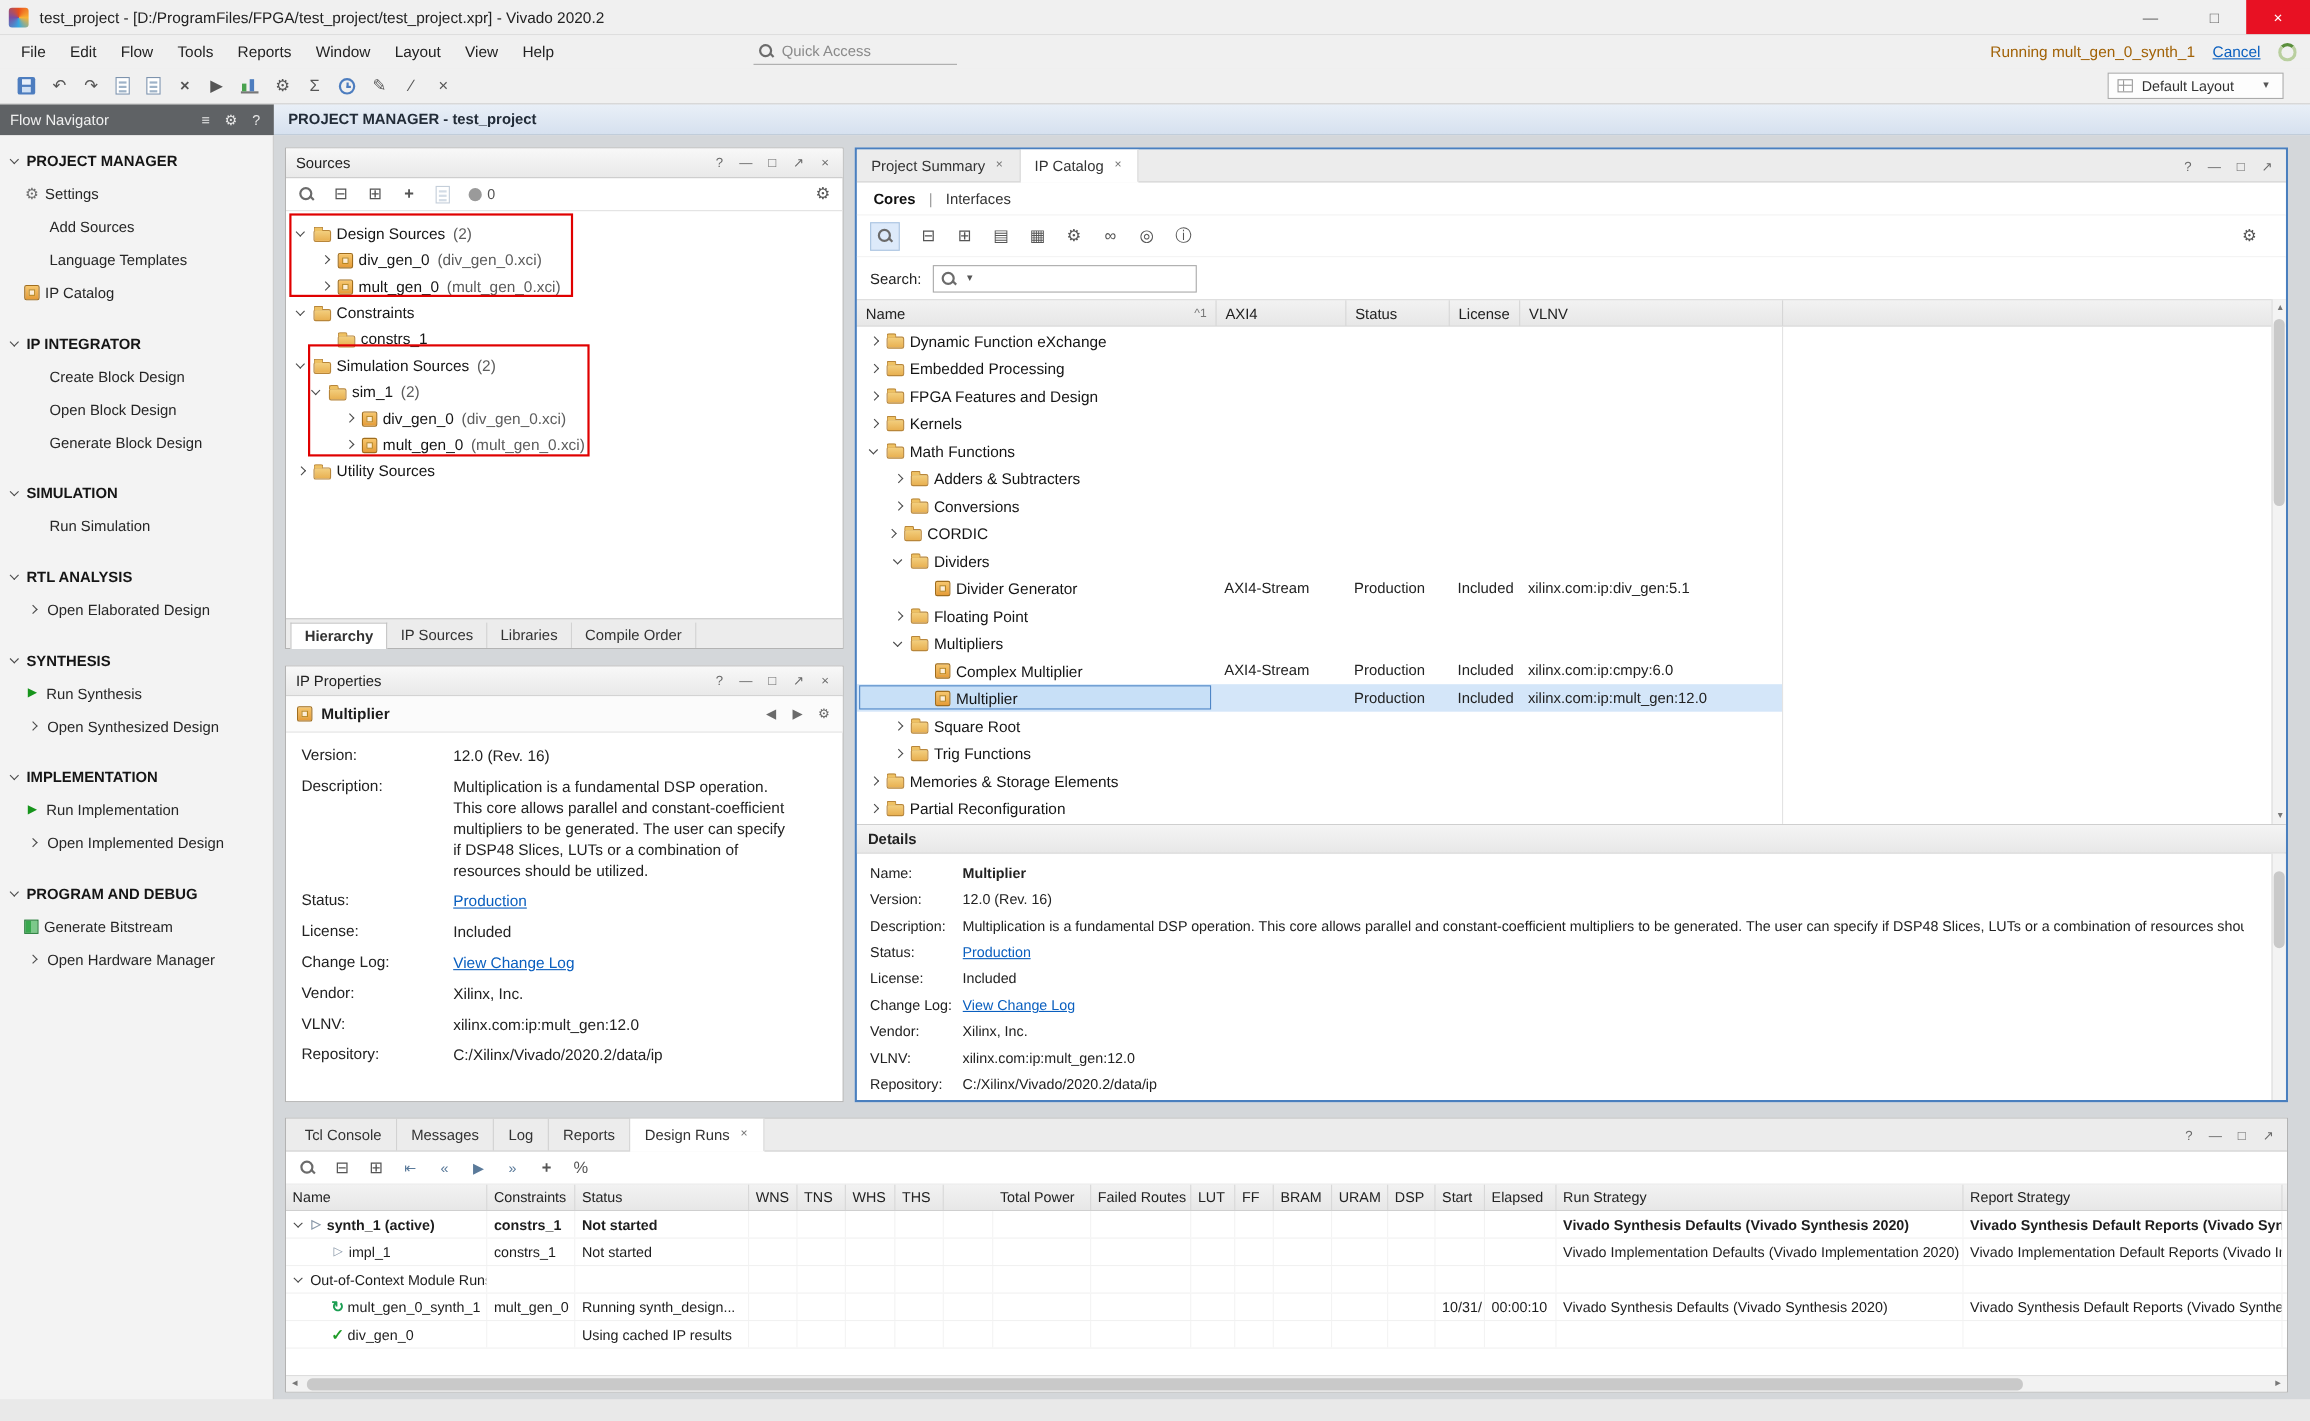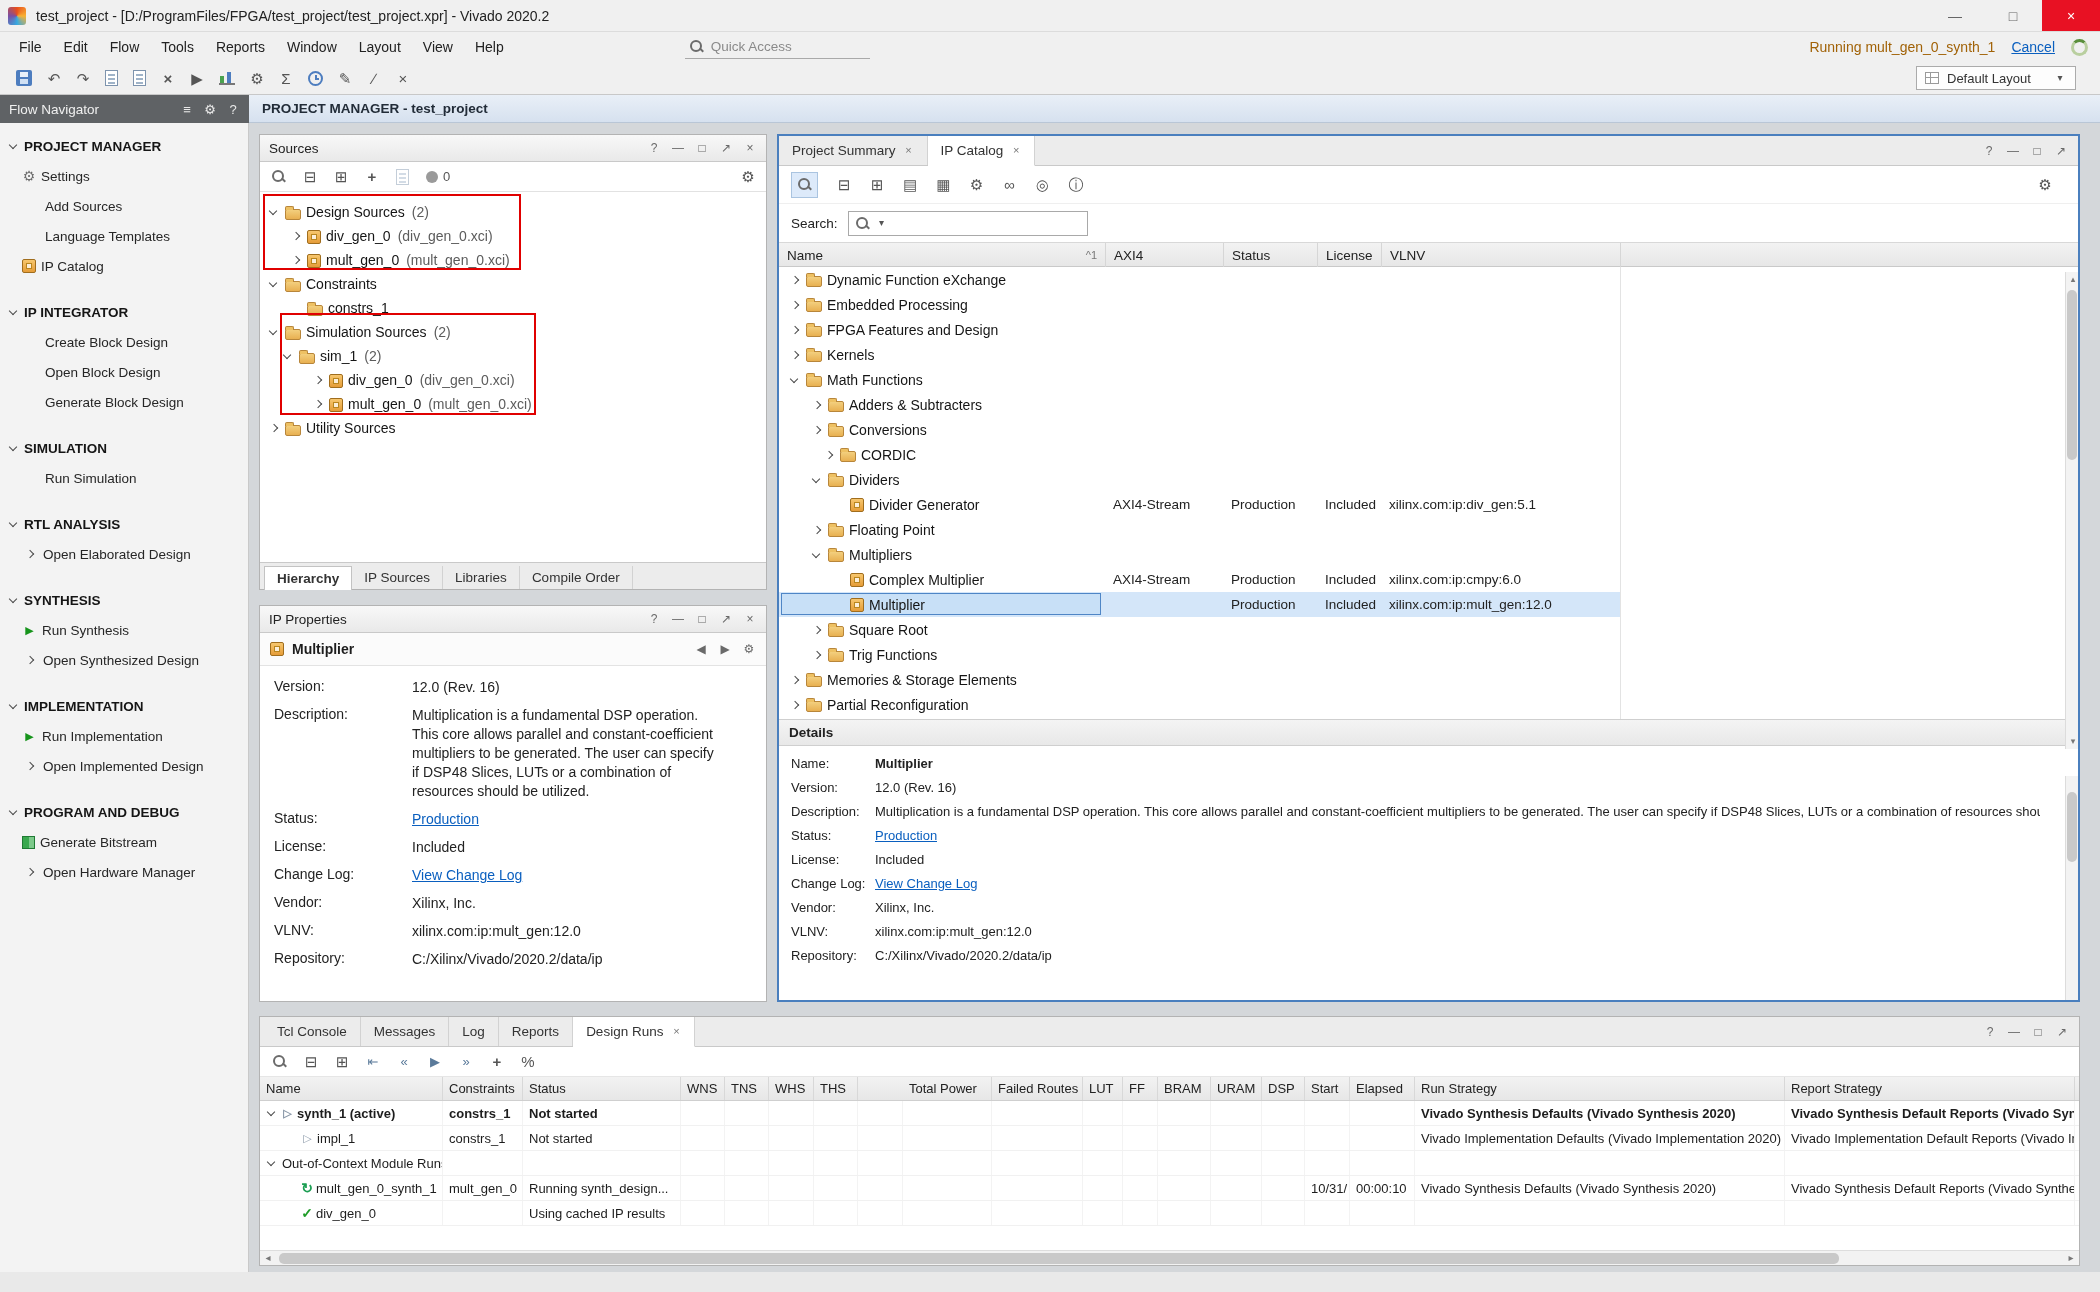--- a/index.html
+++ b/index.html
@@ -559,20 +559,25 @@
           <span class="gi tab-close" data-ic="×"></span>
         </div>
       </div>
     <span class="ph-icons">
       <span class="gi" data-ic="?"></span>
       <span class="gi" data-ic="—"></span>
       <span class="gi" data-ic="□"></span>
       <span class="gi" data-ic="↗"></span>
     </span>
   </div>
+  <div id="catalog-subtabs">
+      <span class="subtab active">Cores</span>
+      <span class="subtab-sep"></span>
+      <span class="subtab">Interfaces</span>
+    </div>
   <div id="catalog-toolbar">
     <span class="tool-box">
         <span class="icn-search"></span>
       </span>
     <span class="gi tbg" data-ic="⊟"></span>
     <span class="gi tbg" data-ic="⊞"></span>
     <span class="gi tbg" data-ic="▤"></span>
     <span class="gi tbg" data-ic="▦"></span>
     <span class="gi tbg" data-ic="⚙"></span>
     <span class="gi tbg" data-ic="∞"></span>
@@ -650,21 +655,21 @@
         </div>
       </div>
       <div class="cat-row">
         <div class="cat-name" style="padding-left: 30px;">
           <span class="exp closed"></span>
           <span class="icn-folder"></span>
           <span class="t-label">Conversions</span>
         </div>
       </div>
       <div class="cat-row">
-        <div class="cat-name" style="padding-left: 42px;">
+        <div class="cat-name" style="padding-left: 24px;">
           <span class="exp closed"></span>
           <span class="icn-folder"></span>
           <span class="t-label">CORDIC</span>
         </div>
       </div>
       <div class="cat-row">
         <div class="cat-name" style="padding-left: 30px;">
           <span class="exp open"></span>
           <span class="icn-folder"></span>
           <span class="t-label">Dividers</span>

